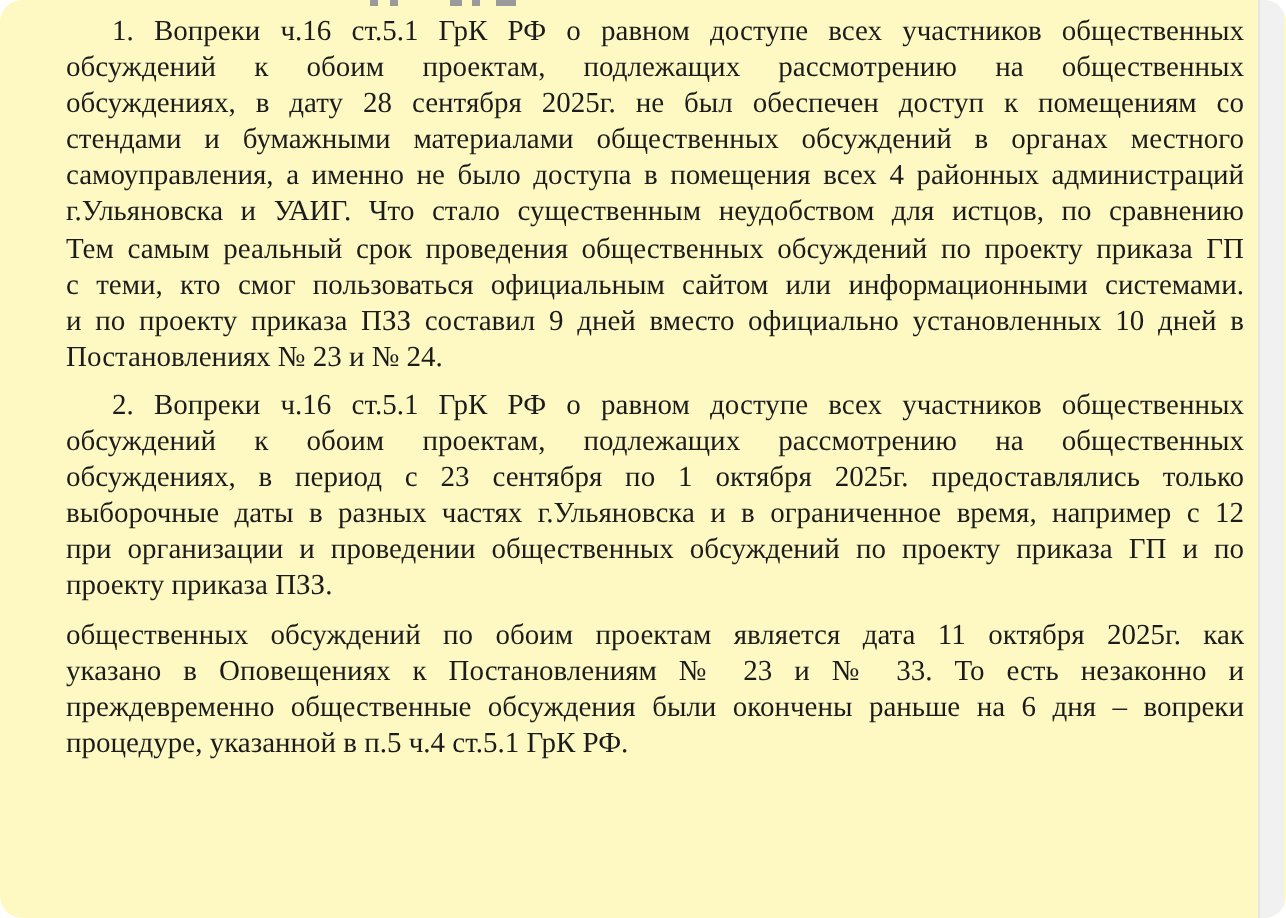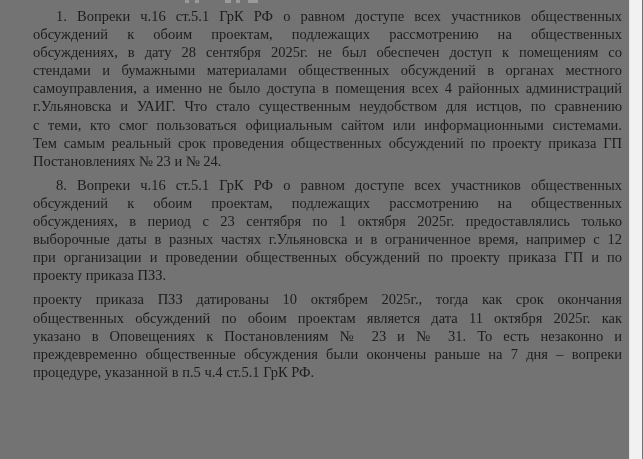--- a/index.html
+++ b/index.html
@@ -66,54 +66,54 @@
     right: 1px;
     width: 12px;
     height: 459px;
     background: #f1f1f1;
     border-left: 1px solid #e4e4e4;
   }
 </style>
 </head>
 <body>
 
-<div class="page" style="background: #737373;">
+<div class="page" style="background: #fef9c3; border-radius: 11px;">
 
   <div class="cutoff">
     <span class="f1"></span>
     <span class="f2"></span>
     <span class="f3"></span>
     <span class="f4"></span>
     <span class="f5"></span>
   </div>
 
   <div class="doc" id="doc" style="color: rgb(28, 28, 28);">
       <div class="paragraph">
         <div class="line first">1. Вопреки ч.16 ст.5.1 ГрК РФ о равном доступе всех участников общественных</div>
         <div class="line">обсуждений к обоим проектам, подлежащих рассмотрению на общественных</div>
         <div class="line">обсуждениях, в дату 28 сентября 2025г. не был обеспечен доступ к помещениям со</div>
         <div class="line">стендами и бумажными материалами общественных обсуждений в органах местного</div>
         <div class="line">самоуправления, а именно не было доступа в помещения всех 4 районных администраций</div>
         <div class="line">г.Ульяновска и УАИГ. Что стало существенным неудобством для истцов, по сравнению</div>
+        <div class="line">Тем самым реальный срок проведения общественных обсуждений по проекту приказа ГП</div>
         <div class="line">с теми, кто смог пользоваться официальным сайтом или информационными системами.</div>
-        <div class="line">Тем самым реальный срок проведения общественных обсуждений по проекту приказа ГП</div>
+        <div class="line">и по проекту приказа ПЗЗ составил 9 дней вместо официально установленных 10 дней в</div>
         <div class="line last">Постановлениях № 23 и № 24.</div>
       </div>
       <div class="paragraph">
-        <div class="line first">8. Вопреки ч.16 ст.5.1 ГрК РФ о равном доступе всех участников общественных</div>
+        <div class="line first">2. Вопреки ч.16 ст.5.1 ГрК РФ о равном доступе всех участников общественных</div>
         <div class="line">обсуждений к обоим проектам, подлежащих рассмотрению на общественных</div>
         <div class="line">обсуждениях, в период с 23 сентября по 1 октября 2025г. предоставлялись только</div>
         <div class="line">выборочные даты в разных частях г.Ульяновска и в ограниченное время, например с 12</div>
         <div class="line">при организации и проведении общественных обсуждений по проекту приказа ГП и по</div>
         <div class="line last">проекту приказа ПЗЗ.</div>
       </div>
       <div class="paragraph">
-        <div class="line">проекту приказа ПЗЗ датированы 10 октябрем 2025г., тогда как срок окончания</div>
         <div class="line">общественных обсуждений по обоим проектам является дата 11 октября 2025г. как</div>
-        <div class="line">указано в Оповещениях к Постановлениям № 23 и № 31. То есть незаконно и</div>
-        <div class="line">преждевременно общественные обсуждения были окончены раньше на 7 дня – вопреки</div>
+        <div class="line">указано в Оповещениях к Постановлениям № 23 и № 33. То есть незаконно и</div>
+        <div class="line">преждевременно общественные обсуждения были окончены раньше на 6 дня – вопреки</div>
         <div class="line last">процедуре, указанной в п.5 ч.4 ст.5.1 ГрК РФ.</div>
       </div>
     </div>
 
   <div class="scroll-track" style="background: rgb(241, 241, 241);"></div>
 
 </div>
 
 </body></html>

